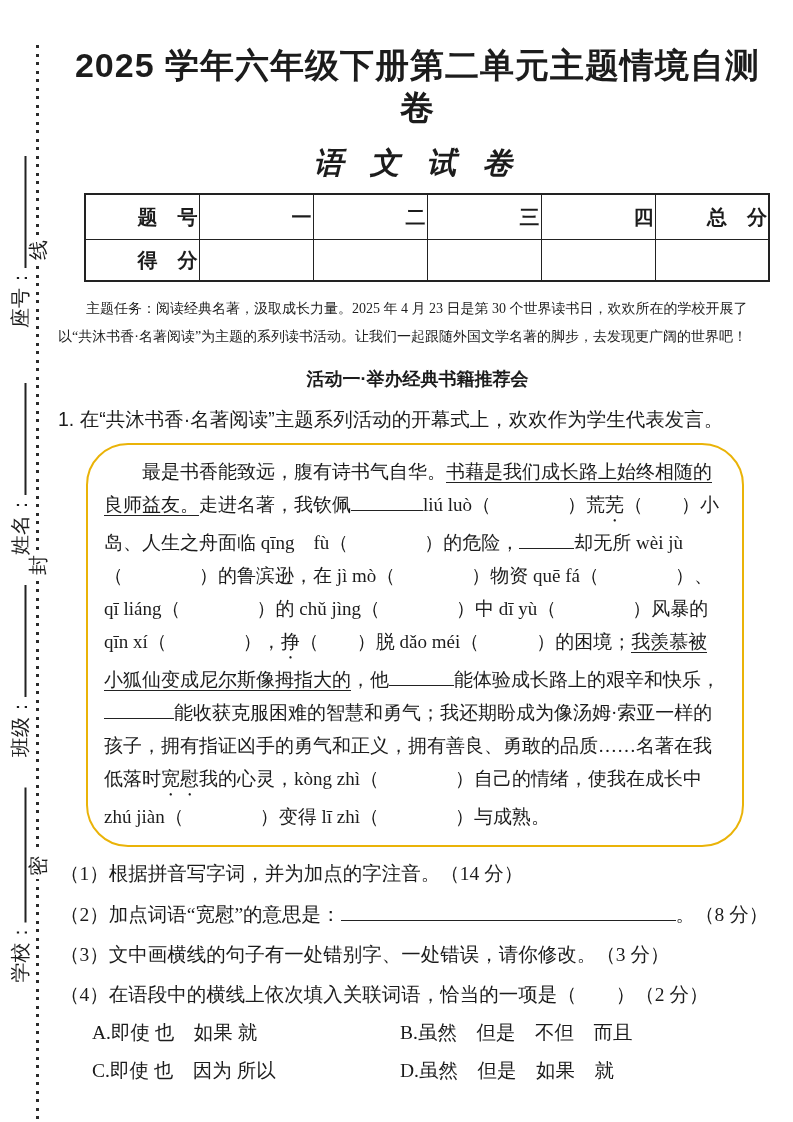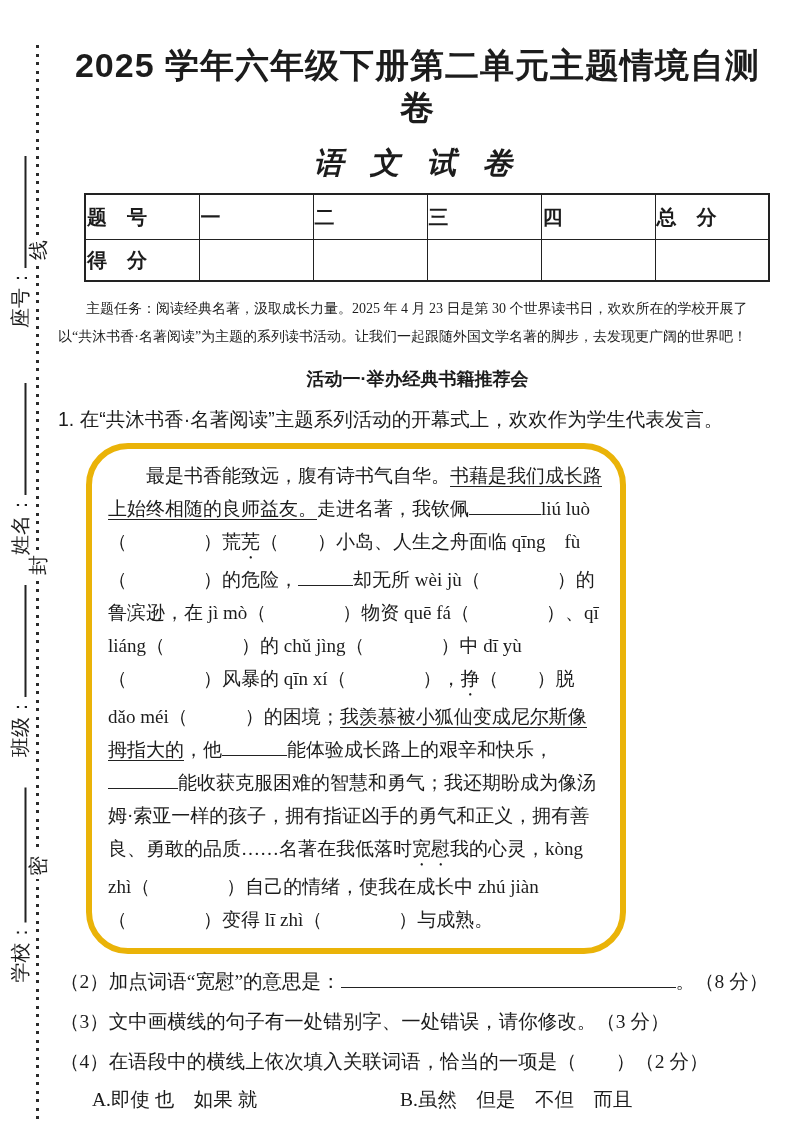--- a/index.html
+++ b/index.html
@@ -31,33 +31,33 @@
   .subject {
     margin-top:15px; text-align:center; font-family:"Liberation Sans",sans-serif;
     font-weight:900; font-size:30px; letter-spacing:9px;font-style:italic;
   }
   .meta { margin-top:9px; text-align:center; font-size:19px; }
   table.score {
     border-collapse:collapse; table-layout:fixed; margin:9px 0 0 26px; width:686px;
     border:2.5px solid #222; font-family:"Liberation Sans",sans-serif;
   }
   table.score td {
-    border:1.5px solid #222; text-align:left; font-size:20px; font-weight:bold;font-family:Liberation Mono, monospace;
+    border:1.5px solid #222; text-align:right; font-size:20px; font-weight:bold;font-family:Liberation Mono, monospace;
   }
   table.score tr.hdr td { height:42px; }
   table.score tr.scr td { height:38px; }
   .intro { margin:13px 0 17px 0; font-size:14px; line-height:27.5px; text-indent:2em; }
   .activity-heading {
     margin-top:14px; text-align:center; font-family:"Liberation Sans",sans-serif;
     font-weight:bold; font-size:18px;
   }
   .q1intro { margin:12px 0 0 0; font-family:"Liberation Sans",sans-serif; font-size:19.5px; line-height:33px; }
   .speech-box {
-    box-sizing:border-box; margin:7px 0 0 28px; width:540px;
-    border:6px solid #eab308; border-radius:42px; padding:10px 16px 12px;
+    box-sizing:border-box; margin:7px 0 0 28px; width:658px;
+    border:2px solid #eab308; border-radius:42px; padding:10px 16px 12px;
   }
   .passage { margin:0; font-size:19px; line-height:33px; text-indent:2em; }
   .ul { border-bottom:1.5px solid #222; }
   .zdot {
     -webkit-text-emphasis:filled dot; -webkit-text-emphasis-position:under right;
     text-emphasis:filled dot; text-emphasis-position:under right;
   }
   .blank { display:inline-block; border-bottom:1.5px solid #222; height:1em; vertical-align:baseline; }
   .w72{width:72px} .w55{width:55px} .w65{width:65px} .w70{width:70px} .w335{width:335px}
   .q { margin:13px 0 0 2px; font-size:19.5px; line-height:27px; }
@@ -108,20 +108,21 @@
     <p class="intro">主题任务：阅读经典名著，汲取成长力量。2025 年 4 月 23 日是第 30 个世界读书日，欢欢所在的学校开展了以“共沐书香·名著阅读”为主题的系列读书活动。让我们一起跟随外国文学名著的脚步，去发现更广阔的世界吧！</p>
 
     <div class="activity-heading">活动一·举办经典书籍推荐会</div>
 
     <p class="q1intro">1. 在“共沐书香·名著阅读”主题系列活动的开幕式上，欢欢作为学生代表发言。</p>
 
     <div class="speech-box">
       <p class="passage"><span>最是书香能致远，腹有诗书气自华。</span><span class="ul">书藉是我们成长路上始终相随的良师益友。</span><span>走进名著，我钦佩</span><span class="blank w72"></span><span>liú luò（　　　　）荒</span><span class="zdot">芜</span><span>（　　）小岛、人生之舟面临 qīng　fù（　　　　）的危险，</span><span class="blank w55"></span><span>却无所 wèi jù（　　　　）的鲁滨逊，在 jì mò（　　　　）物资 quē fá（　　　　）、qī liáng（　　　　）的 chǔ jìng（　　　　）中 dī yù（　　　　）风暴的 qīn xí（　　　　），</span><span class="zdot">挣</span><span>（　　）脱 dǎo méi（　　　）的困境；</span><span class="ul">我羡慕被小狐仙变成尼尔斯像拇指大的</span><span>，他</span><span class="blank w65"></span><span>能体验成长路上的艰辛和快乐，</span><span class="blank w70"></span><span>能收获克服困难的智慧和勇气；我还期盼成为像汤姆·索亚一样的孩子，拥有指证凶手的勇气和正义，拥有善良、勇敢的品质……名著在我低落时</span><span class="zdot">宽慰</span><span>我的心灵，kòng zhì（　　　　）自己的情绪，使我在成长中 zhú jiàn（　　　　）变得 lī zhì（　　　　）与成熟。</span></p>
     </div>
 
+    <div class="q"><span>（1）根据拼音写字词，并为加点的字注音。（14 分）</span></div>
 
     <div class="q"><span>（2）加点词语“宽慰”的意思是：</span><span class="blank w335"></span><span>。（8 分）</span></div>
 
     <div class="q"><span>（3）文中画横线的句子有一处错别字、一处错误，请你修改。（3 分）</span></div>
 
     <div class="q"><span>（4）在语段中的横线上依次填入关联词语，恰当的一项是（　　）（2 分）</span></div>
 
     <div class="opt-row">
       <span class="opt">A.即使 也　如果 就</span>
       <span class="opt">B.虽然　但是　不但　而且</span>

